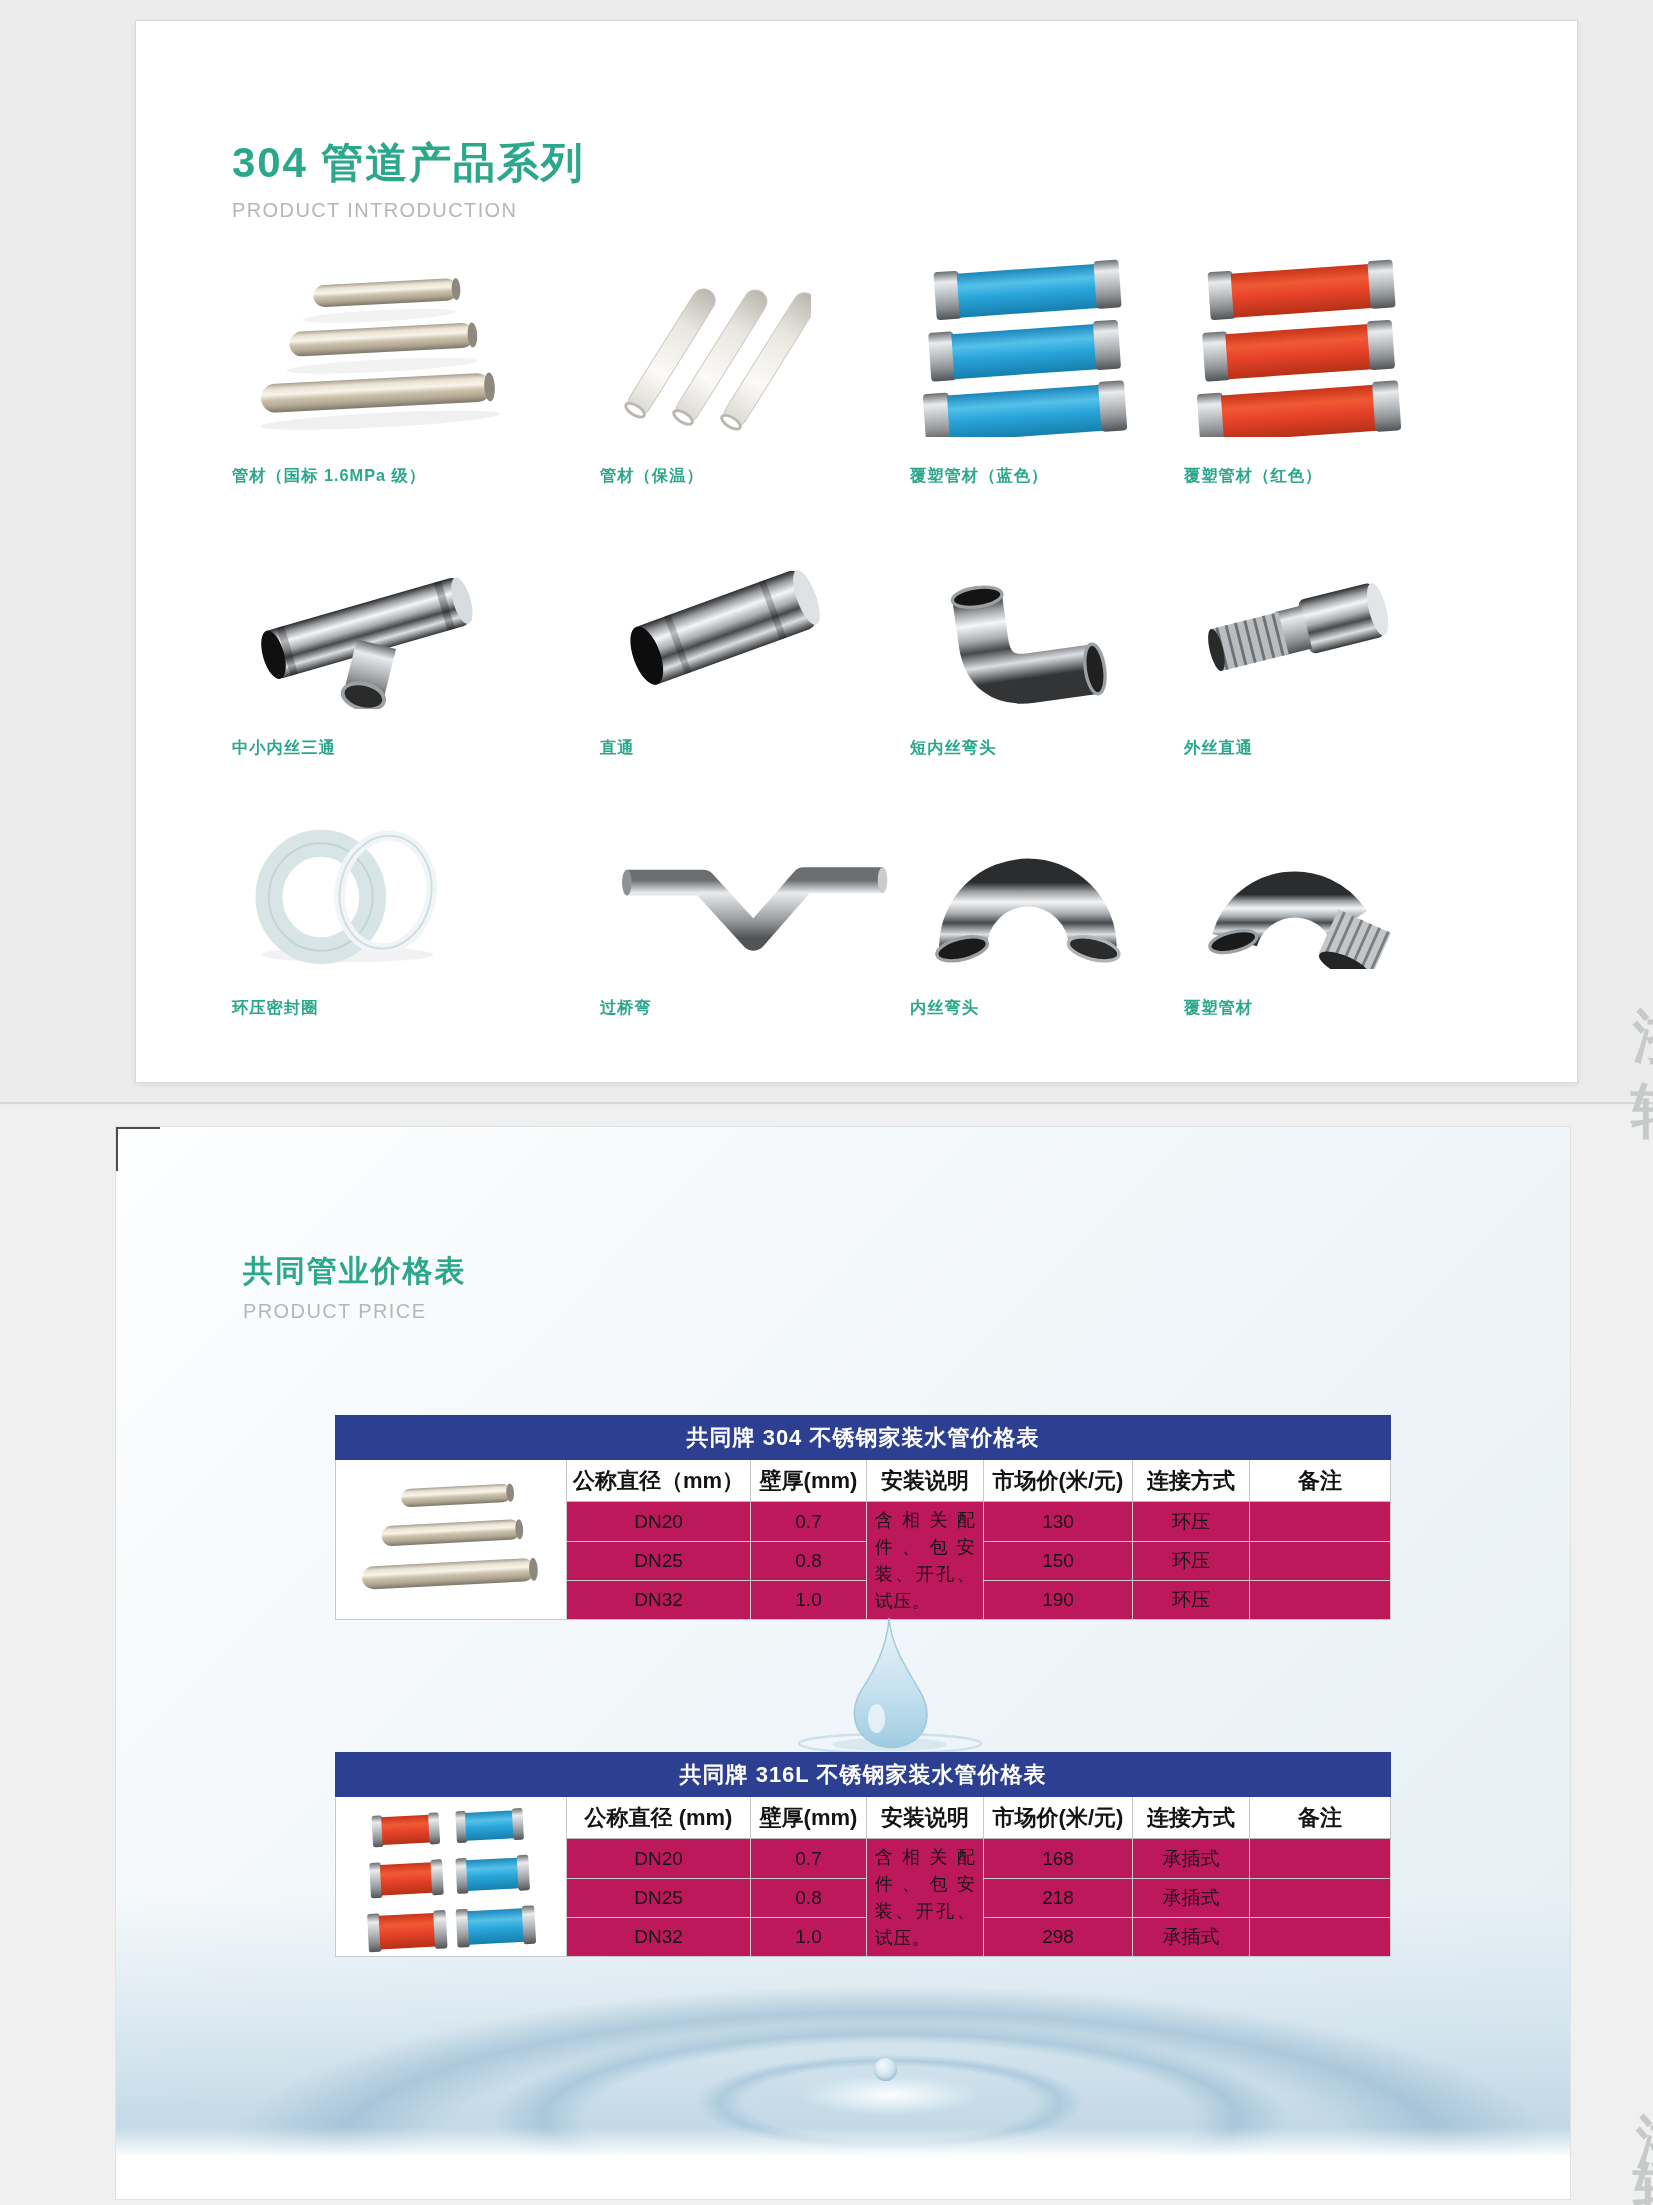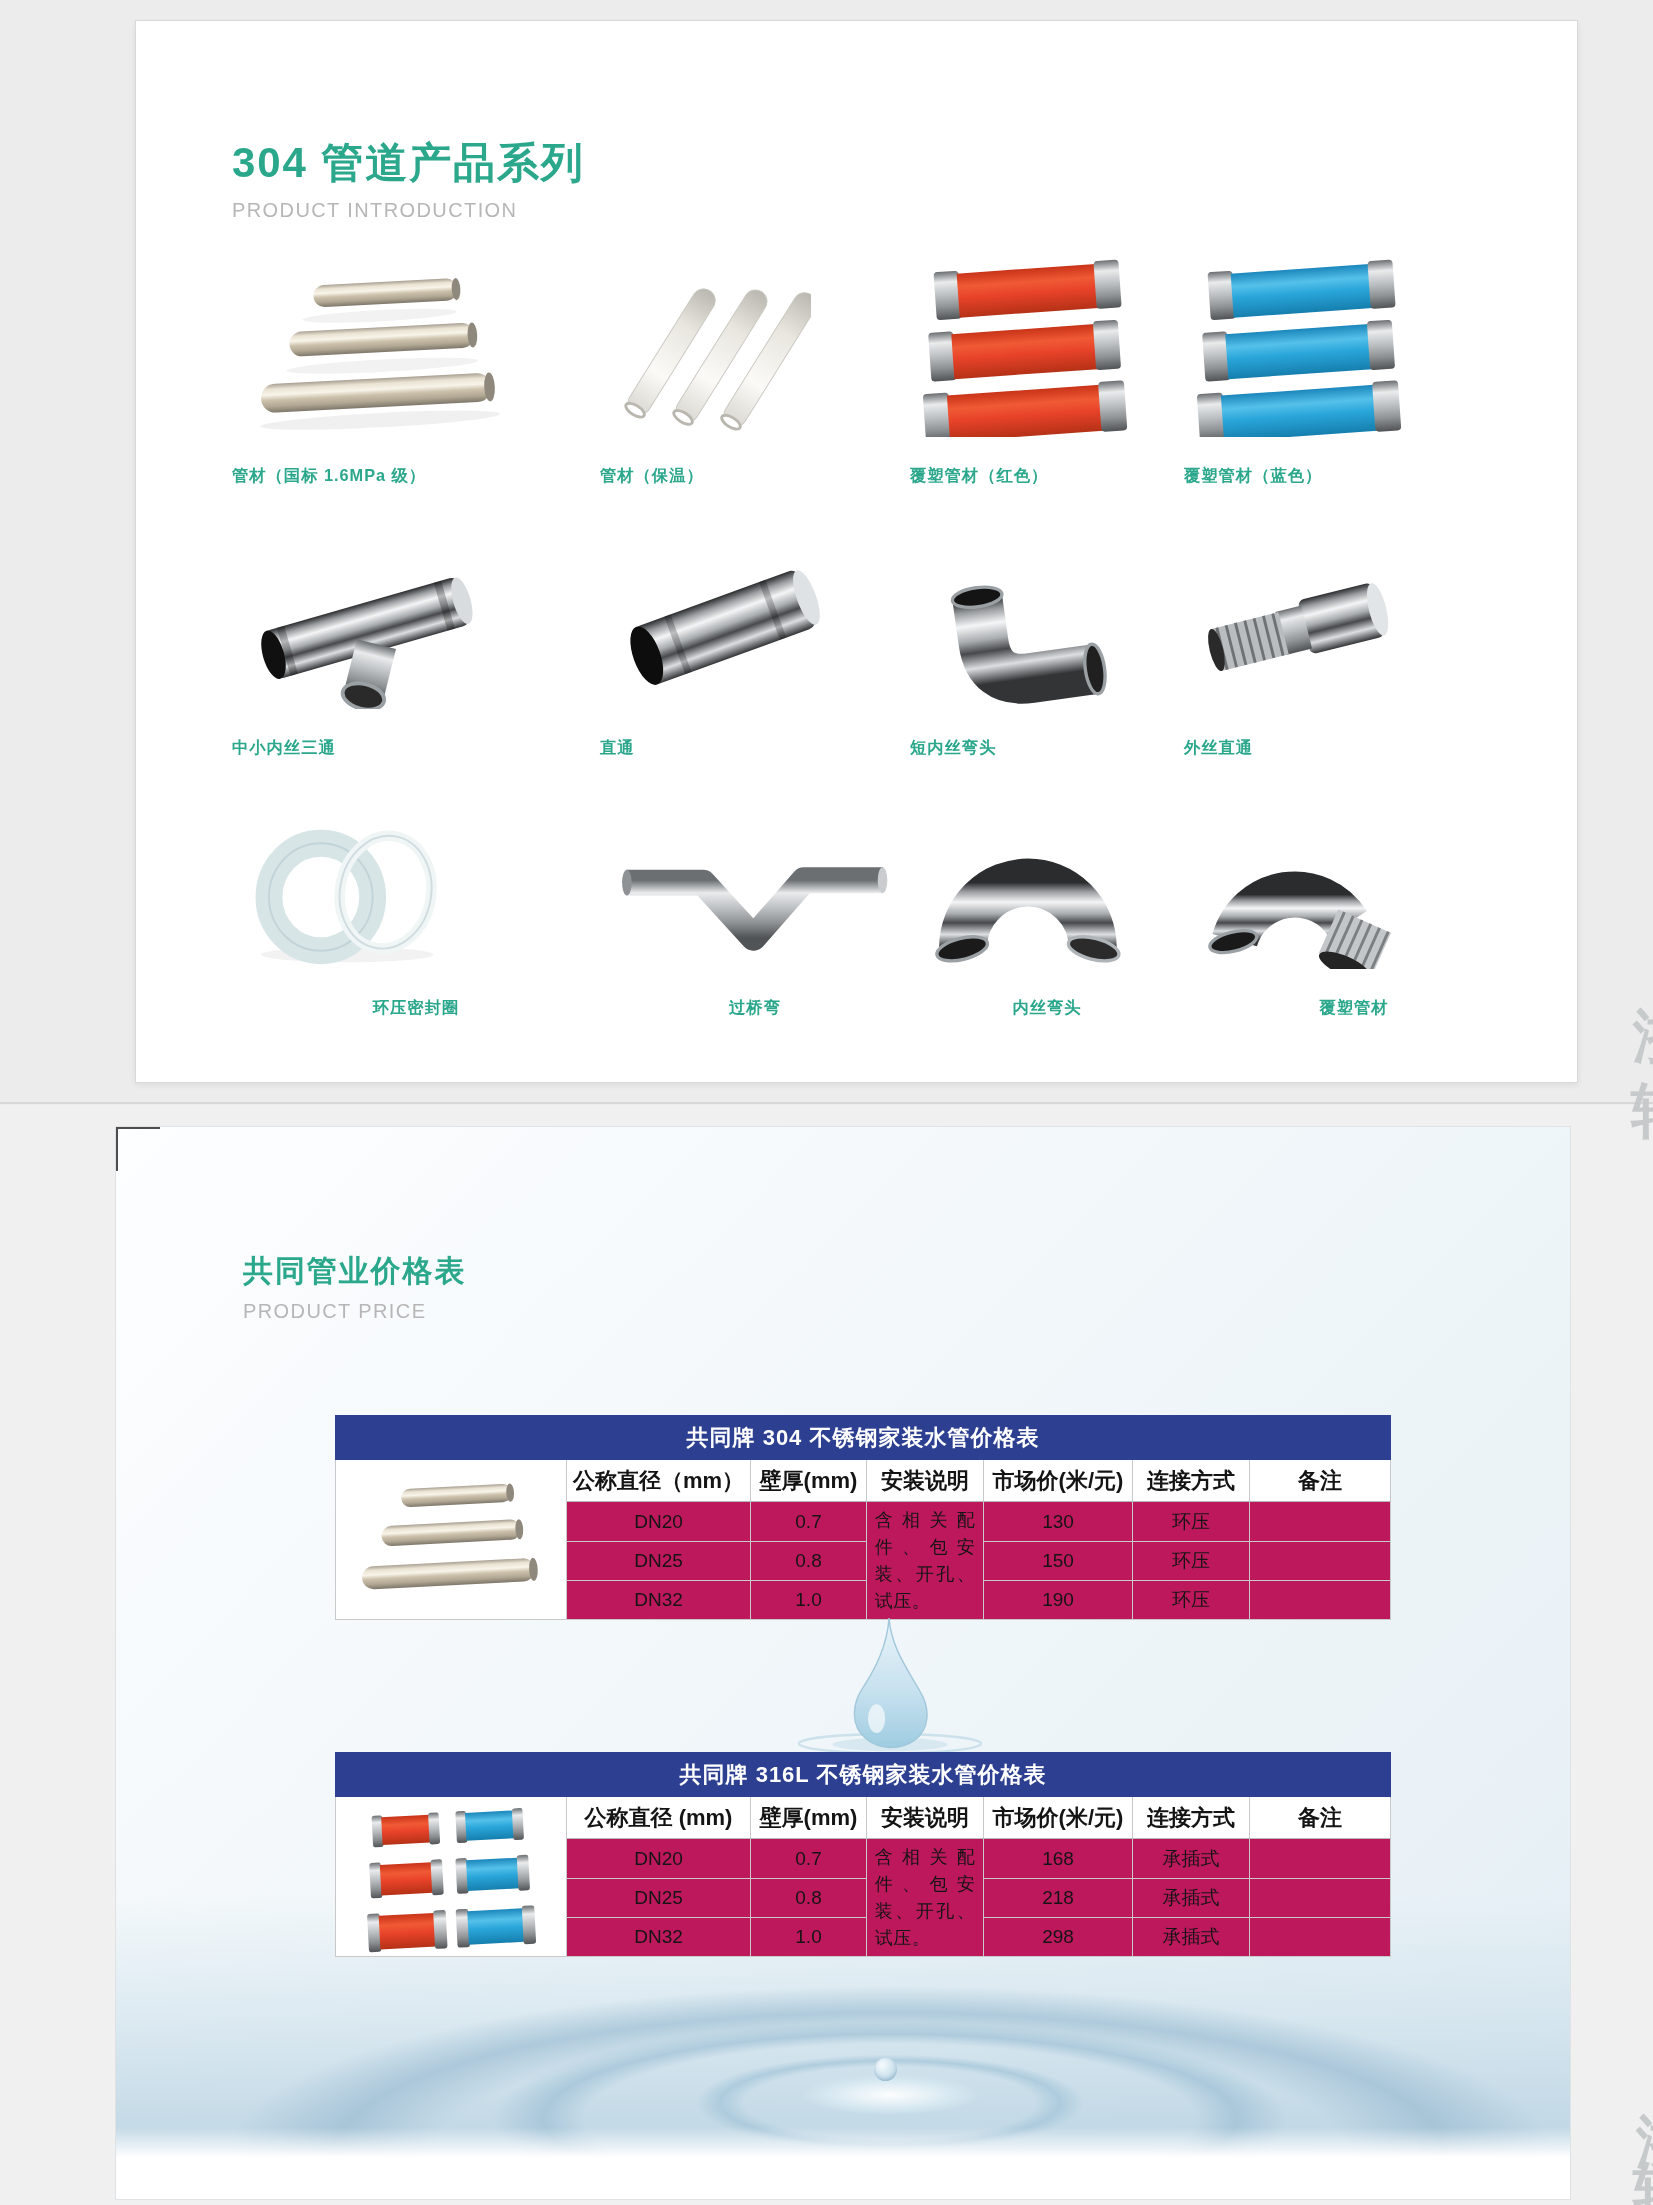--- a/index.html
+++ b/index.html
@@ -23,21 +23,21 @@
   }
   .intro-head { position:absolute; left:96px; top:114px; }
   .sec-title { font-size:42px; font-weight:bold; color:#2ba78c; letter-spacing:1.9px; }
   .sec-sub { font-size:20px; color:#b6b6b6; letter-spacing:1.4px; margin-top:7.7px; }
   .sec-title.small { font-size:30px; }
 
   .product-grid { position:absolute; left:96px; top:226px; right:53px; }
   .prod-row { display:grid; grid-template-columns:368px 310px 274px 1fr; }
   .prod-row.r1 { height:240px; }
   .prod-row.r2 { height:226px; margin-top:46px; }
-  .prod-row.r3 { height:216px; margin-top:44px;text-align:center; }
+  .prod-row.r3 { height:216px; margin-top:44px; }
   .product { display:flex; flex-direction:column; justify-content:flex-end;gap:16px; }
   .product .imgbox { flex:1; display:flex; align-items:flex-end; }
   .product figcaption {
     font-size:16.3px; font-weight:bold; color:#2ba78c; letter-spacing:1px; margin-top:12.5px;
   }
 
   
   .card-price {
     position:absolute; left:115px; top:1126px; width:1456px; height:1074px;
     background:linear-gradient(135deg,#fdfeff 0%,#f5f9fb 30%,#ebf3f7 70%,#e4eef4 100%);
@@ -201,61 +201,61 @@
           </svg>
         </div>
         <figcaption>管材（保温）</figcaption>
       </figure>
       <figure class="product">
         <div class="imgbox">
           <svg width="240" height="183" viewBox="0 0 500 380">
             <g transform="rotate(-4 250 190)">
               <g transform="translate(60 20)">
                   <rect x="0" y="4" width="52" height="100" rx="8" fill="url(#chromeSoft)"></rect>
+                  <rect x="48" y="10" width="290" height="92" fill="url(#blueCoat)"></rect>
+                  <rect x="334" y="4" width="52" height="100" rx="8" fill="url(#chromeSoft)"></rect>
+                </g>
+              <g transform="translate(40 145)">
+                  <rect x="0" y="4" width="52" height="102" rx="8" fill="url(#chromeSoft)"></rect>
+                  <rect x="48" y="10" width="300" height="94" fill="url(#blueCoat)"></rect>
+                  <rect x="344" y="4" width="52" height="102" rx="8" fill="url(#chromeSoft)"></rect>
+                </g>
+              <g transform="translate(20 272)">
+                  <rect x="0" y="4" width="54" height="104" rx="8" fill="url(#chromeSoft)"></rect>
+                  <rect x="50" y="10" width="320" height="96" fill="url(#blueCoat)"></rect>
+                  <rect x="366" y="4" width="54" height="104" rx="8" fill="url(#chromeSoft)"></rect>
+                </g>
+            </g>
+          </svg>
+        </div>
+        <figcaption>覆塑管材（蓝色）</figcaption>
+      </figure>
+      <figure class="product">
+        <div class="imgbox">
+          <svg width="240" height="183" viewBox="0 0 500 380">
+            <g transform="rotate(-4 250 190)">
+              <g transform="translate(60 20)">
+                  <rect x="0" y="4" width="52" height="100" rx="8" fill="url(#chromeSoft)"></rect>
                   <rect x="48" y="10" width="290" height="92" fill="url(#redCoat)"></rect>
                   <rect x="334" y="4" width="52" height="100" rx="8" fill="url(#chromeSoft)"></rect>
                 </g>
               <g transform="translate(40 145)">
                   <rect x="0" y="4" width="52" height="102" rx="8" fill="url(#chromeSoft)"></rect>
                   <rect x="48" y="10" width="300" height="94" fill="url(#redCoat)"></rect>
                   <rect x="344" y="4" width="52" height="102" rx="8" fill="url(#chromeSoft)"></rect>
                 </g>
               <g transform="translate(20 272)">
                   <rect x="0" y="4" width="54" height="104" rx="8" fill="url(#chromeSoft)"></rect>
                   <rect x="50" y="10" width="320" height="96" fill="url(#redCoat)"></rect>
                   <rect x="366" y="4" width="54" height="104" rx="8" fill="url(#chromeSoft)"></rect>
                 </g>
             </g>
           </svg>
         </div>
         <figcaption>覆塑管材（红色）</figcaption>
-      </figure>
-      <figure class="product">
-        <div class="imgbox">
-          <svg width="240" height="183" viewBox="0 0 500 380">
-            <g transform="rotate(-4 250 190)">
-              <g transform="translate(60 20)">
-                  <rect x="0" y="4" width="52" height="100" rx="8" fill="url(#chromeSoft)"></rect>
-                  <rect x="48" y="10" width="290" height="92" fill="url(#blueCoat)"></rect>
-                  <rect x="334" y="4" width="52" height="100" rx="8" fill="url(#chromeSoft)"></rect>
-                </g>
-              <g transform="translate(40 145)">
-                  <rect x="0" y="4" width="52" height="102" rx="8" fill="url(#chromeSoft)"></rect>
-                  <rect x="48" y="10" width="300" height="94" fill="url(#blueCoat)"></rect>
-                  <rect x="344" y="4" width="52" height="102" rx="8" fill="url(#chromeSoft)"></rect>
-                </g>
-              <g transform="translate(20 272)">
-                  <rect x="0" y="4" width="54" height="104" rx="8" fill="url(#chromeSoft)"></rect>
-                  <rect x="50" y="10" width="320" height="96" fill="url(#blueCoat)"></rect>
-                  <rect x="366" y="4" width="54" height="104" rx="8" fill="url(#chromeSoft)"></rect>
-                </g>
-            </g>
-          </svg>
-        </div>
-        <figcaption>覆塑管材（蓝色）</figcaption>
       </figure>
     </div>
 
     <div class="prod-row r2">
       <figure class="product">
         <div class="imgbox">
           <svg width="269" height="159" viewBox="0 0 560 330">
             <g transform="rotate(-16 280 160)">
               <rect x="70" y="110" width="420" height="104" rx="16" fill="url(#chrome)"></rect>
               <rect x="100" y="110" width="16" height="104" fill="#000" opacity=".25"></rect>

